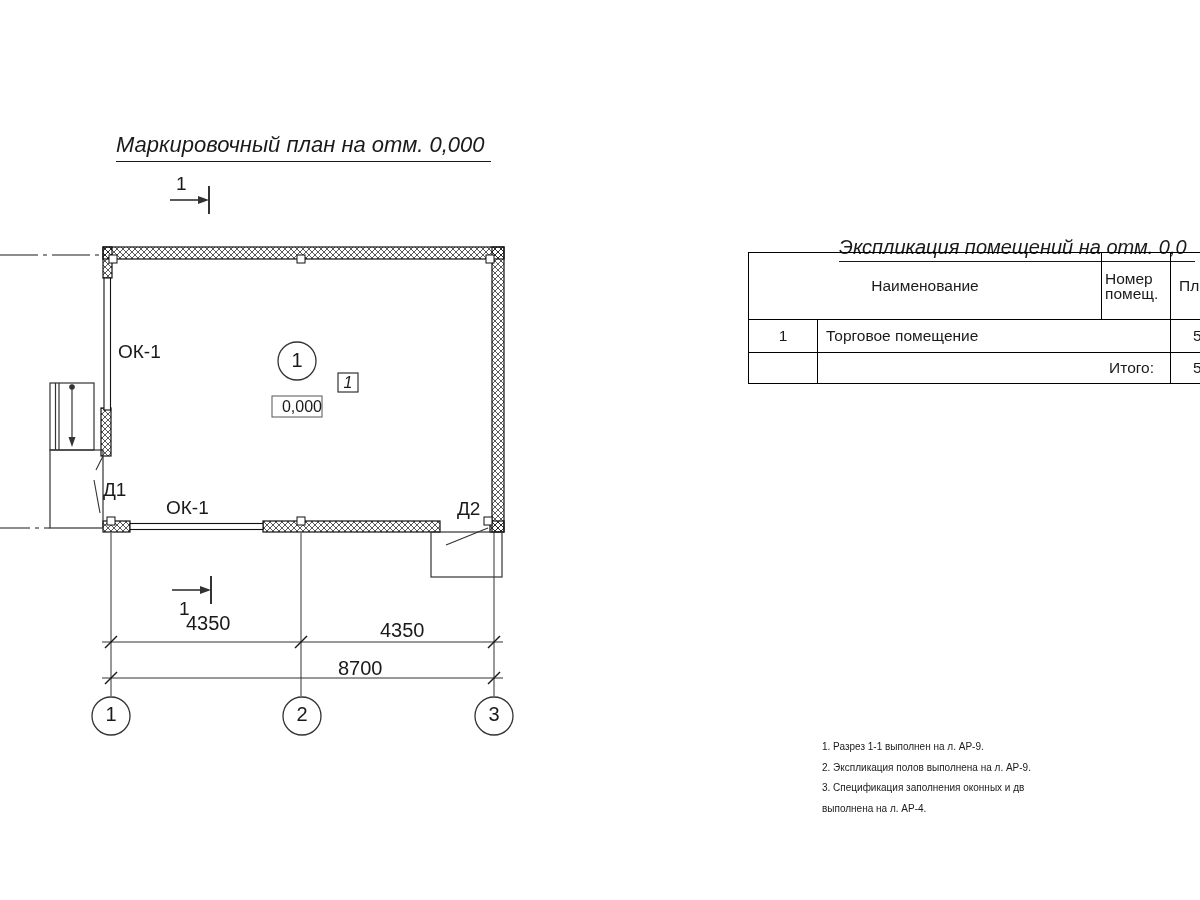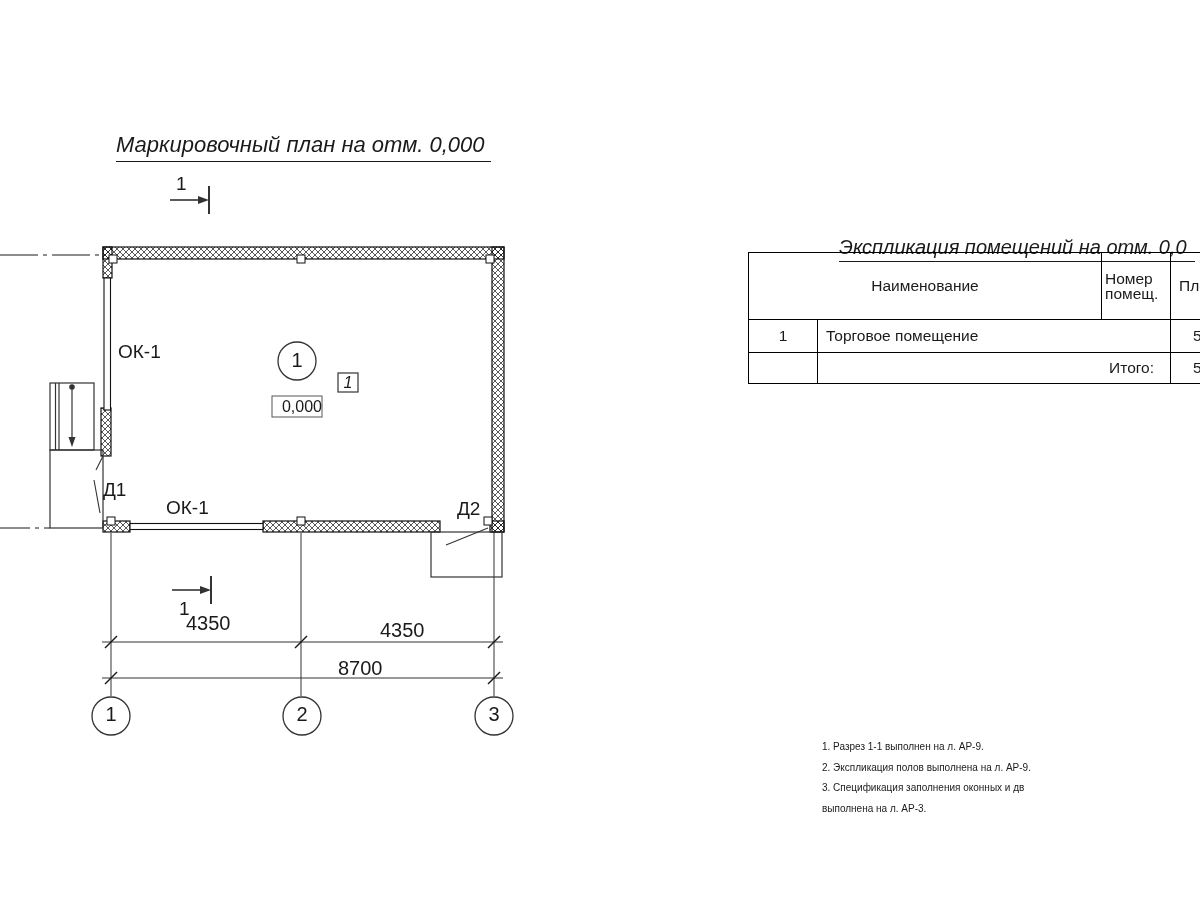--- a/index.html
+++ b/index.html
@@ -179,16 +179,16 @@
       <div class="c c1"></div>
       <div class="c c2 right">Итого:</div>
       <div class="c c3 pl22">5</div>
     </div>
   </div>
 
   <div class="notes">
     <div>1. Разрез 1-1 выполнен на л. АР-9.</div>
     <div>2. Экспликация полов выполнена на л. АР-9.</div>
     <div>3. Спецификация заполнения оконных и дв</div>
-    <div>выполнена  на л. АР-3.</div>
+    <div>выполнена  на л. АР-4.</div>
   </div>
 
 </div>
 
 </body></html>

